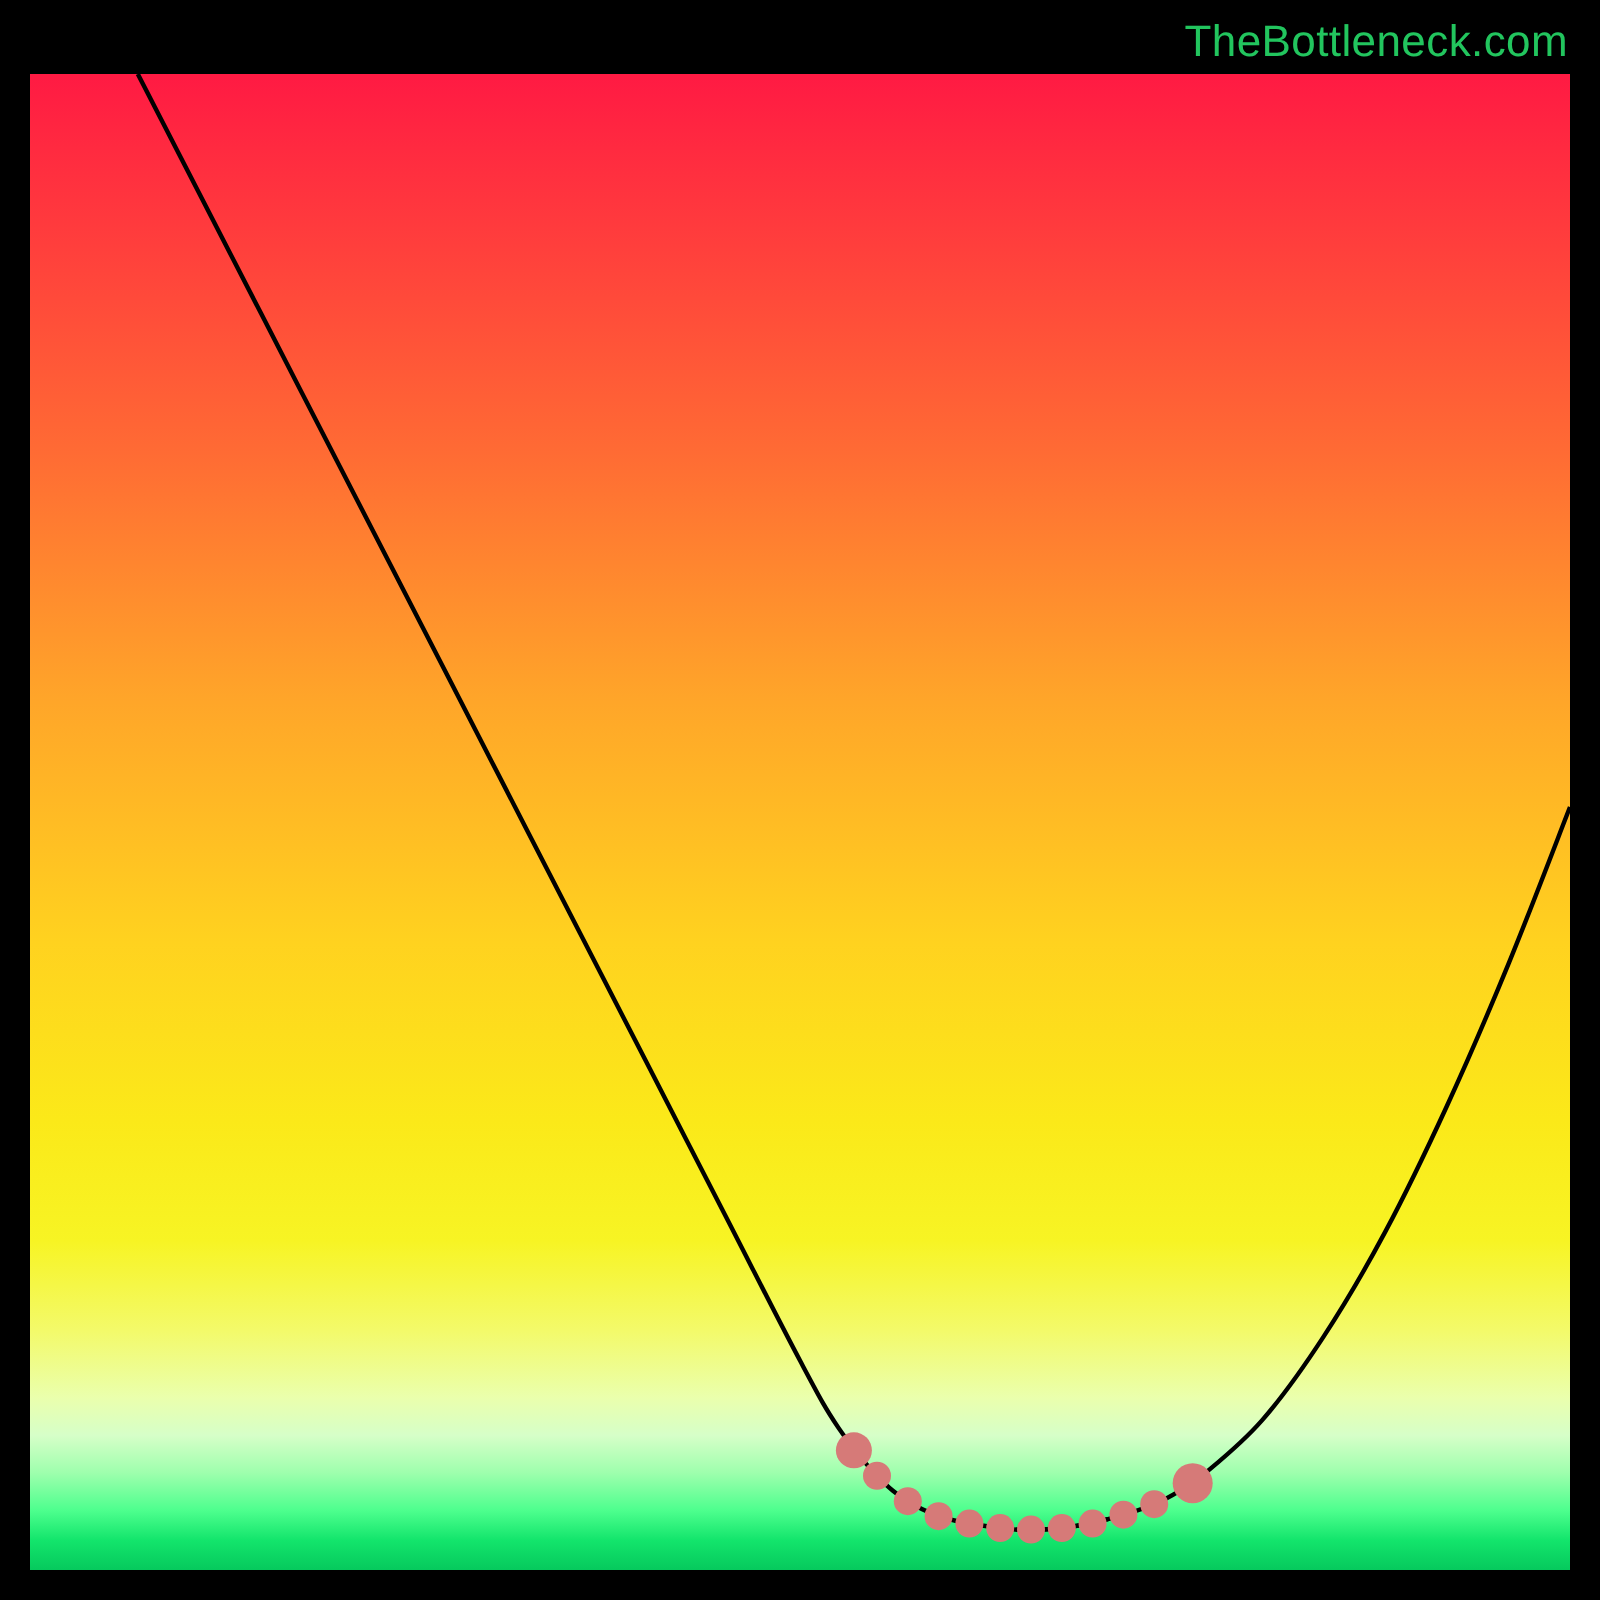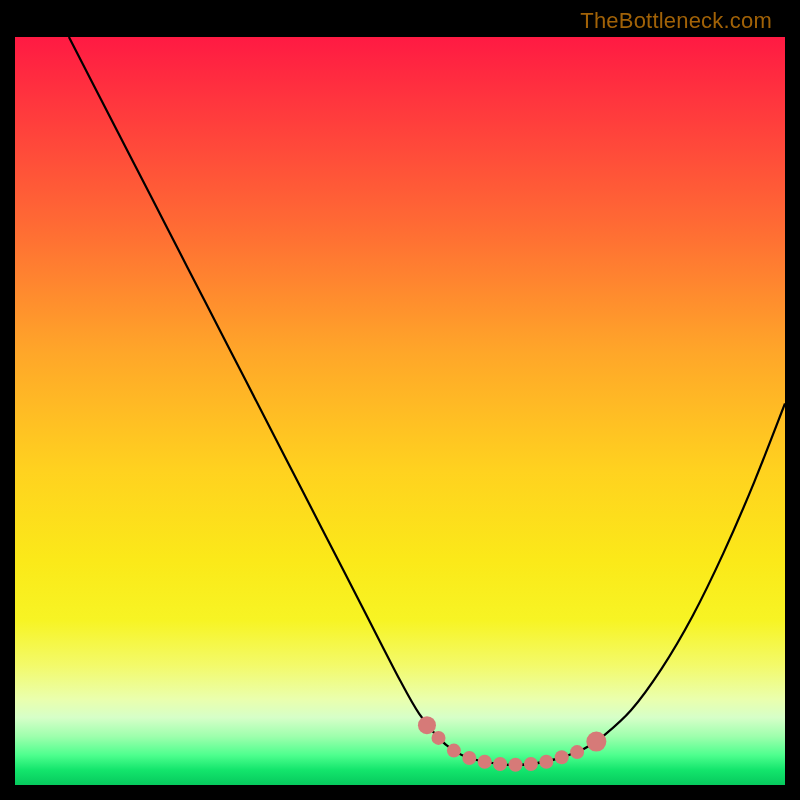--- a/index.html
+++ b/index.html
@@ -40,22 +40,22 @@
       #d6ffc8 91%,
       #9effad 93.5%,
       #4eff8e 96%,
       #13e56c 98%,
       #06c95d 100%
     );
   }
   .watermark {
     position: absolute;
     top: 8px;
-    right: 28px;
-    color: #a16207;
+    right: 16px;
+    color: #22c55e;
     font-size: 22px;
     letter-spacing: 0.2px;
     font-weight: 500;
   }
   svg.curves {
     position: absolute;
     left: 0;
     top: 0;
     width: 770px;
     height: 748px;

